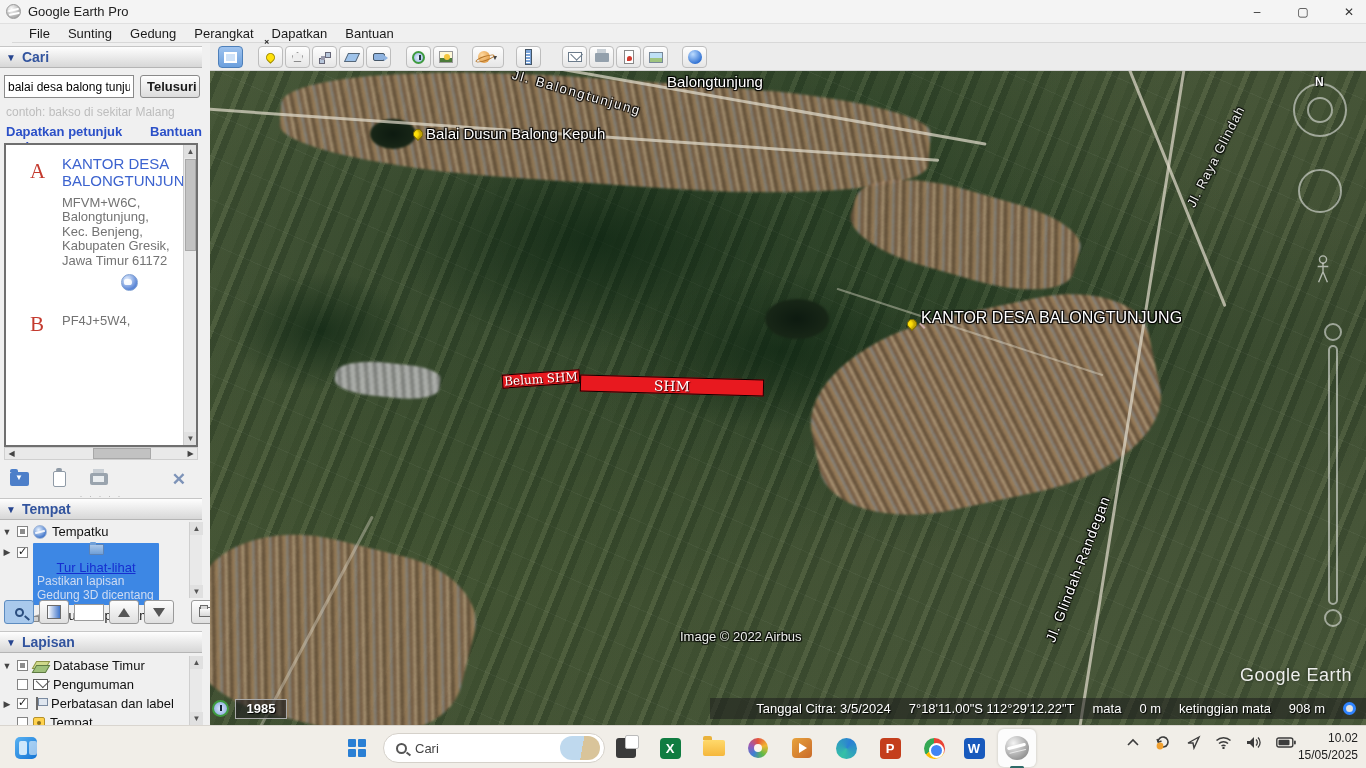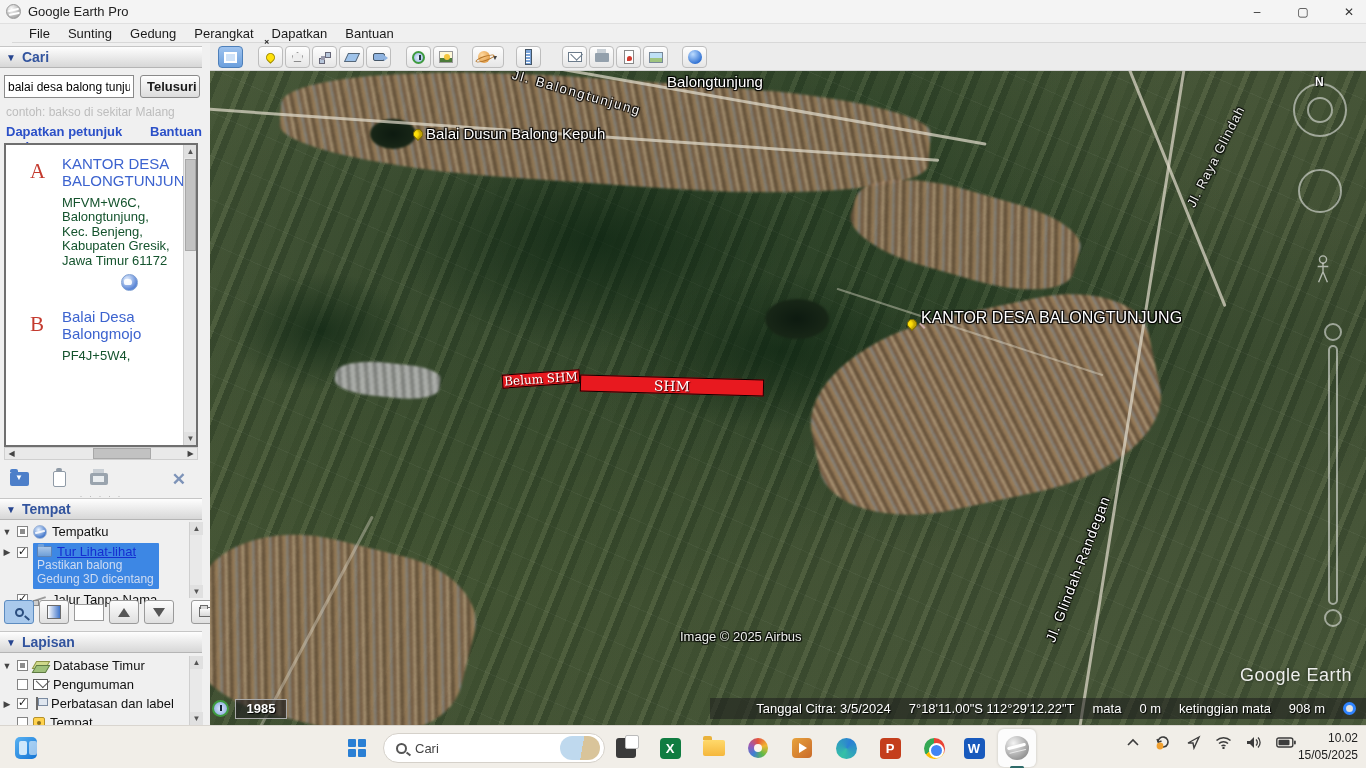--- a/index.html
+++ b/index.html
@@ -39,21 +39,21 @@
       background:linear-gradient(#fefefe,#dcdcdc);font-weight:bold;font-size:13px;color:#1a1a1a;}
   .search-hint{position:absolute;left:6px;top:62px;color:#bdbdbd;font-size:12px;}
   .search-links{position:absolute;left:6px;top:81px;width:196px;display:flex;gap:10px;}
   .blue-link{color:#2b50c8;font-weight:bold;font-size:13px;}
 
   .results{position:absolute;left:4px;top:100px;width:194px;height:304px;background:#fff;
       border:2px solid #6f6f6f;overflow:hidden;}
   .res-card{position:relative;padding:10px 0 4px 0;}
   .res-marker{position:absolute;left:24px;top:14px;color:#c43a2e;font-size:21px;font-family:"Liberation Serif",serif;}
   .res-title{margin-left:56px;width:124px;color:#3c63cf;font-size:15px;line-height:1.15;overflow:hidden;}
-  .res-addr{margin-left:56px;width:112px;color:#14532d;font-size:13px;line-height:1.12;margin-top:6px;}
+  .res-addr{margin-left:56px;width:112px;color:#737373;font-size:13px;line-height:1.12;margin-top:6px;}
   .res-globe{position:absolute;right:58px;width:17px;height:17px;border-radius:50%;
       background:radial-gradient(circle at 35% 30%,#e8f2ff,#5b86d6 70%);border:1px solid #7e9fd2;}
   .res-globe:after{content:"";position:absolute;left:2px;top:4px;width:8px;height:6px;background:#fff;border-radius:2px 4px 3px 2px;opacity:.9;}
   .vscroll{position:absolute;right:0;top:0;width:13px;height:100%;background:#e9e9e9;border-left:1px solid #cfcfcf;}
   .vscroll .thumb{position:absolute;left:1px;top:14px;width:11px;height:92px;background:#c2c2c2;border:1px solid #a8a8a8;}
   .sb-arrow{position:absolute;left:0;width:13px;height:13px;background:#e0e0e0;color:#555;font-size:8px;
       display:flex;align-items:center;justify-content:center;}
   .hscroll{position:absolute;left:4px;top:404px;width:194px;height:13px;background:#e9e9e9;border:1px solid #cfcfcf;}
   .hscroll .thumb{position:absolute;left:88px;top:0;width:58px;height:11px;background:#c2c2c2;border:1px solid #a8a8a8;}
   .hs-arrow{position:absolute;top:0;width:13px;height:11px;color:#444;font-size:8px;display:flex;align-items:center;justify-content:center;}
@@ -269,21 +269,20 @@
 
     <div class="results">
       <div class="res-card">
         <span class="res-marker">A</span>
         <div class="res-title">KANTOR DESA BALONGTUNJUNG</div>
         <div class="res-addr">MFVM+W6C, Balongtunjung, Kec. Benjeng, Kabupaten Gresik, Jawa Timur 61172</div>
         <span class="res-globe" style="margin-top:6px;float:right;"></span>
       </div>
       <div class="res-card" style="clear:both;margin-top:26px;">
         <span class="res-marker">B</span>
-        <div class="res-title">Balai Desa Balongmojo</div>
         <div class="res-addr">PF4J+5W4,</div>
       </div>
       <div class="vscroll">
         <div class="sb-arrow" style="top:0;">▲</div>
         <div class="thumb"></div>
         <div class="sb-arrow" style="bottom:0;">▼</div>
       </div>
     </div>
     <div class="hscroll">
       <div class="hs-arrow" style="left:0;">◀</div>
@@ -307,25 +306,25 @@
       <div class="tree-row">
         <span class="tw">▼</span>
         <span class="cb partial"></span>
         <span class="icon-globe"></span>
         <span>Tempatku</span>
       </div>
       <div style="display:flex;gap:5px;margin-top:2px;">
         <span class="tw" style="margin-top:4px;">▶</span>
         <span class="cb checked" style="margin-top:4px;"></span>
         <div class="sel-block">
-          <div style="display:flex;align-items:center;gap:5px;">
+          <div style="display:flex;align-items:center;gap:5px;flex-direction:column;">
             <span class="icon-folder"></span>
             <span class="sel-title">Tur Lihat-lihat</span>
           </div>
-          <div class="sel-sub">Pastikan balong Gedung 3D dicentang</div>
+          <div class="sel-sub">Pastikan lapisan Gedung 3D dicentang</div>
         </div>
       </div>
       <div class="tree-row" style="margin-top:1px;">
         <span class="tw"></span>
         <span class="cb checked"></span>
         <span class="icon-path"></span>
         <span>Jalur Tanpa Nama</span>
       </div>
     </div>
     <div class="vscroll" style="position:absolute;left:189px;top:479px;height:76px;">
@@ -465,21 +464,21 @@
     <div class="map-label" style="left:950px;top:78px;font-size:13px;transform:rotate(-63deg);letter-spacing:1px;opacity:.9;">Jl. Raya Glindah</div>
     <div class="map-label" style="left:790px;top:490px;font-size:14px;transform:rotate(-69deg);letter-spacing:1px;">Jl. Glindah-Randegan</div>
 
     <div class="parcel" style="left:292px;top:301px;width:78px;height:14px;transform:rotate(-4deg);">
       <span style="font-size:12px;">Belum SHM</span>
     </div>
     <div class="parcel" style="left:370px;top:306px;width:184px;height:17px;transform:rotate(1.5deg);">
       <span style="font-size:14px;">SHM</span>
     </div>
 
-    <div class="map-label" style="left:470px;top:558px;font-size:13px;opacity:.9;">Image © 2025 Airbus</div>
+    <div class="map-label" style="left:470px;top:558px;font-size:13px;opacity:.9;">Image © 2022 Airbus</div>
     <div class="map-label" style="right:14px;top:594px;font-size:18px;letter-spacing:.5px;opacity:.9;text-shadow:0 0 3px rgba(0,0,0,.6);">Google Earth</div>
 
     <div class="nav">
       <div class="ring" style="left:5px;top:6px;width:54px;height:54px;"></div>
       <div class="ring" style="left:19px;top:20px;width:26px;height:26px;"></div>
       <div class="nav-n">N</div>
       <div class="ring" style="left:10px;top:92px;width:44px;height:44px;"></div>
       <svg class="pegman" viewBox="0 0 20 34">
         <g fill="none" stroke="rgba(255,255,255,.6)" stroke-width="1.6">
           <circle cx="10" cy="5" r="4"></circle>

